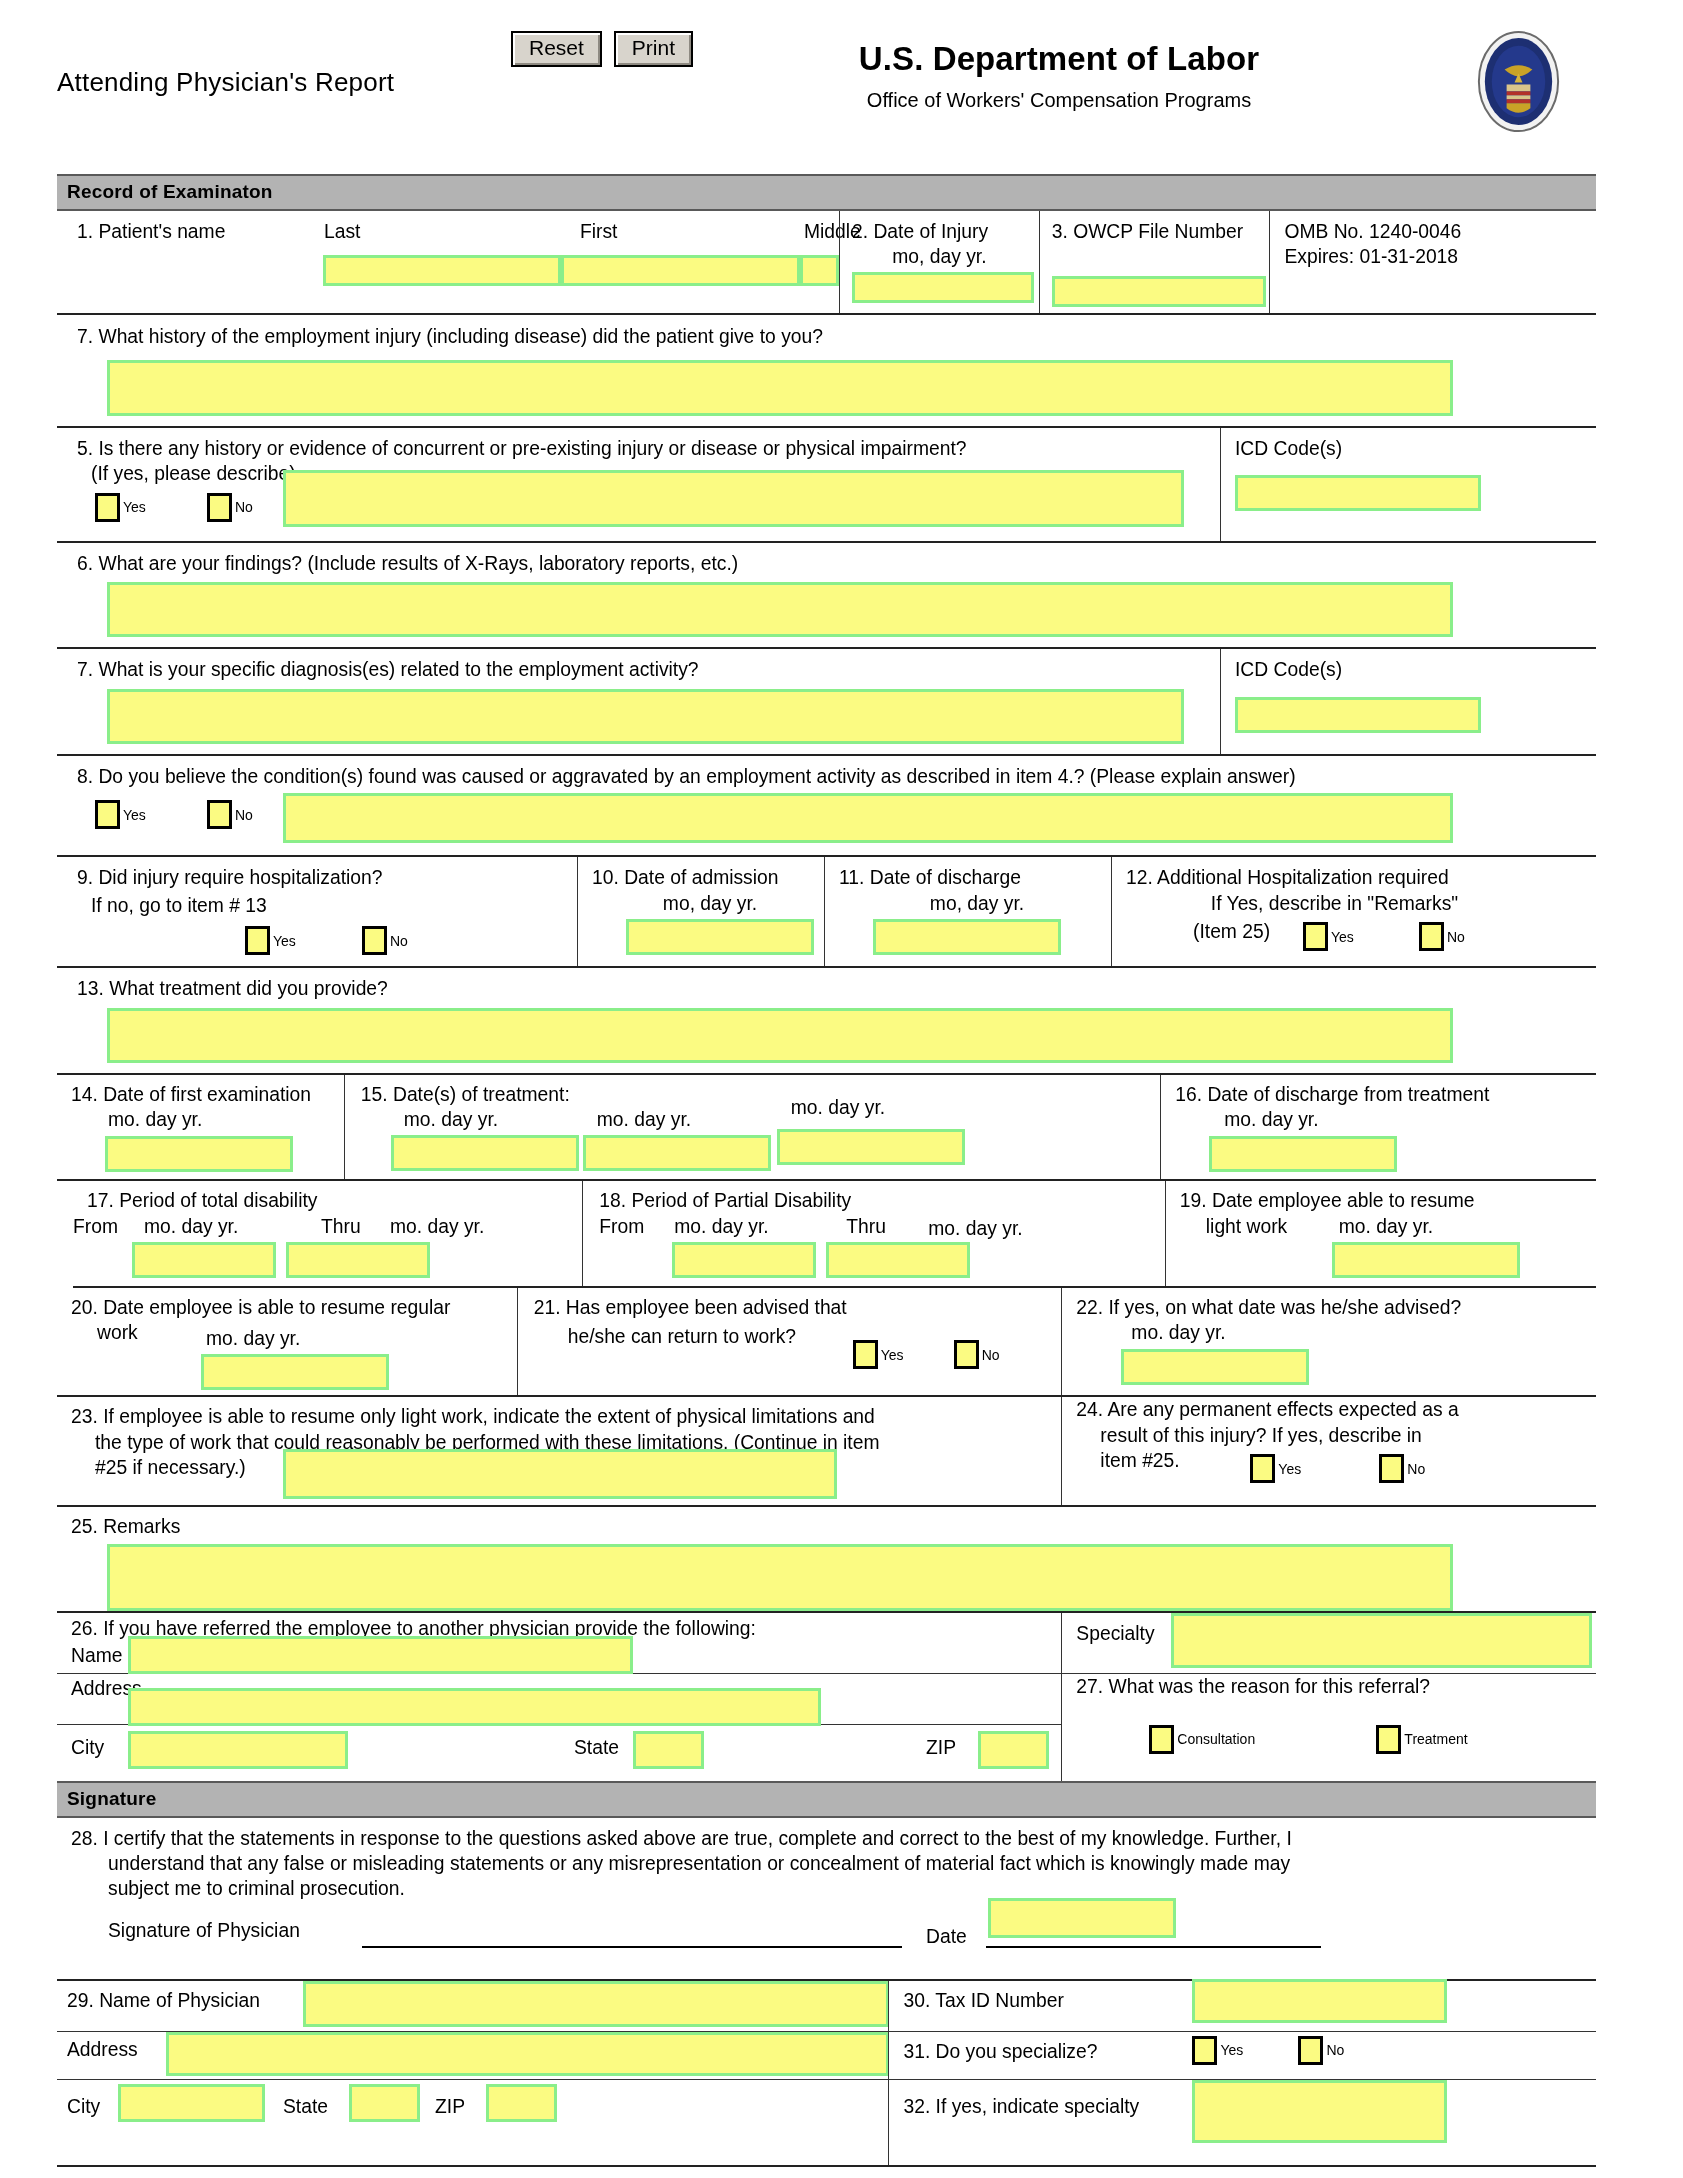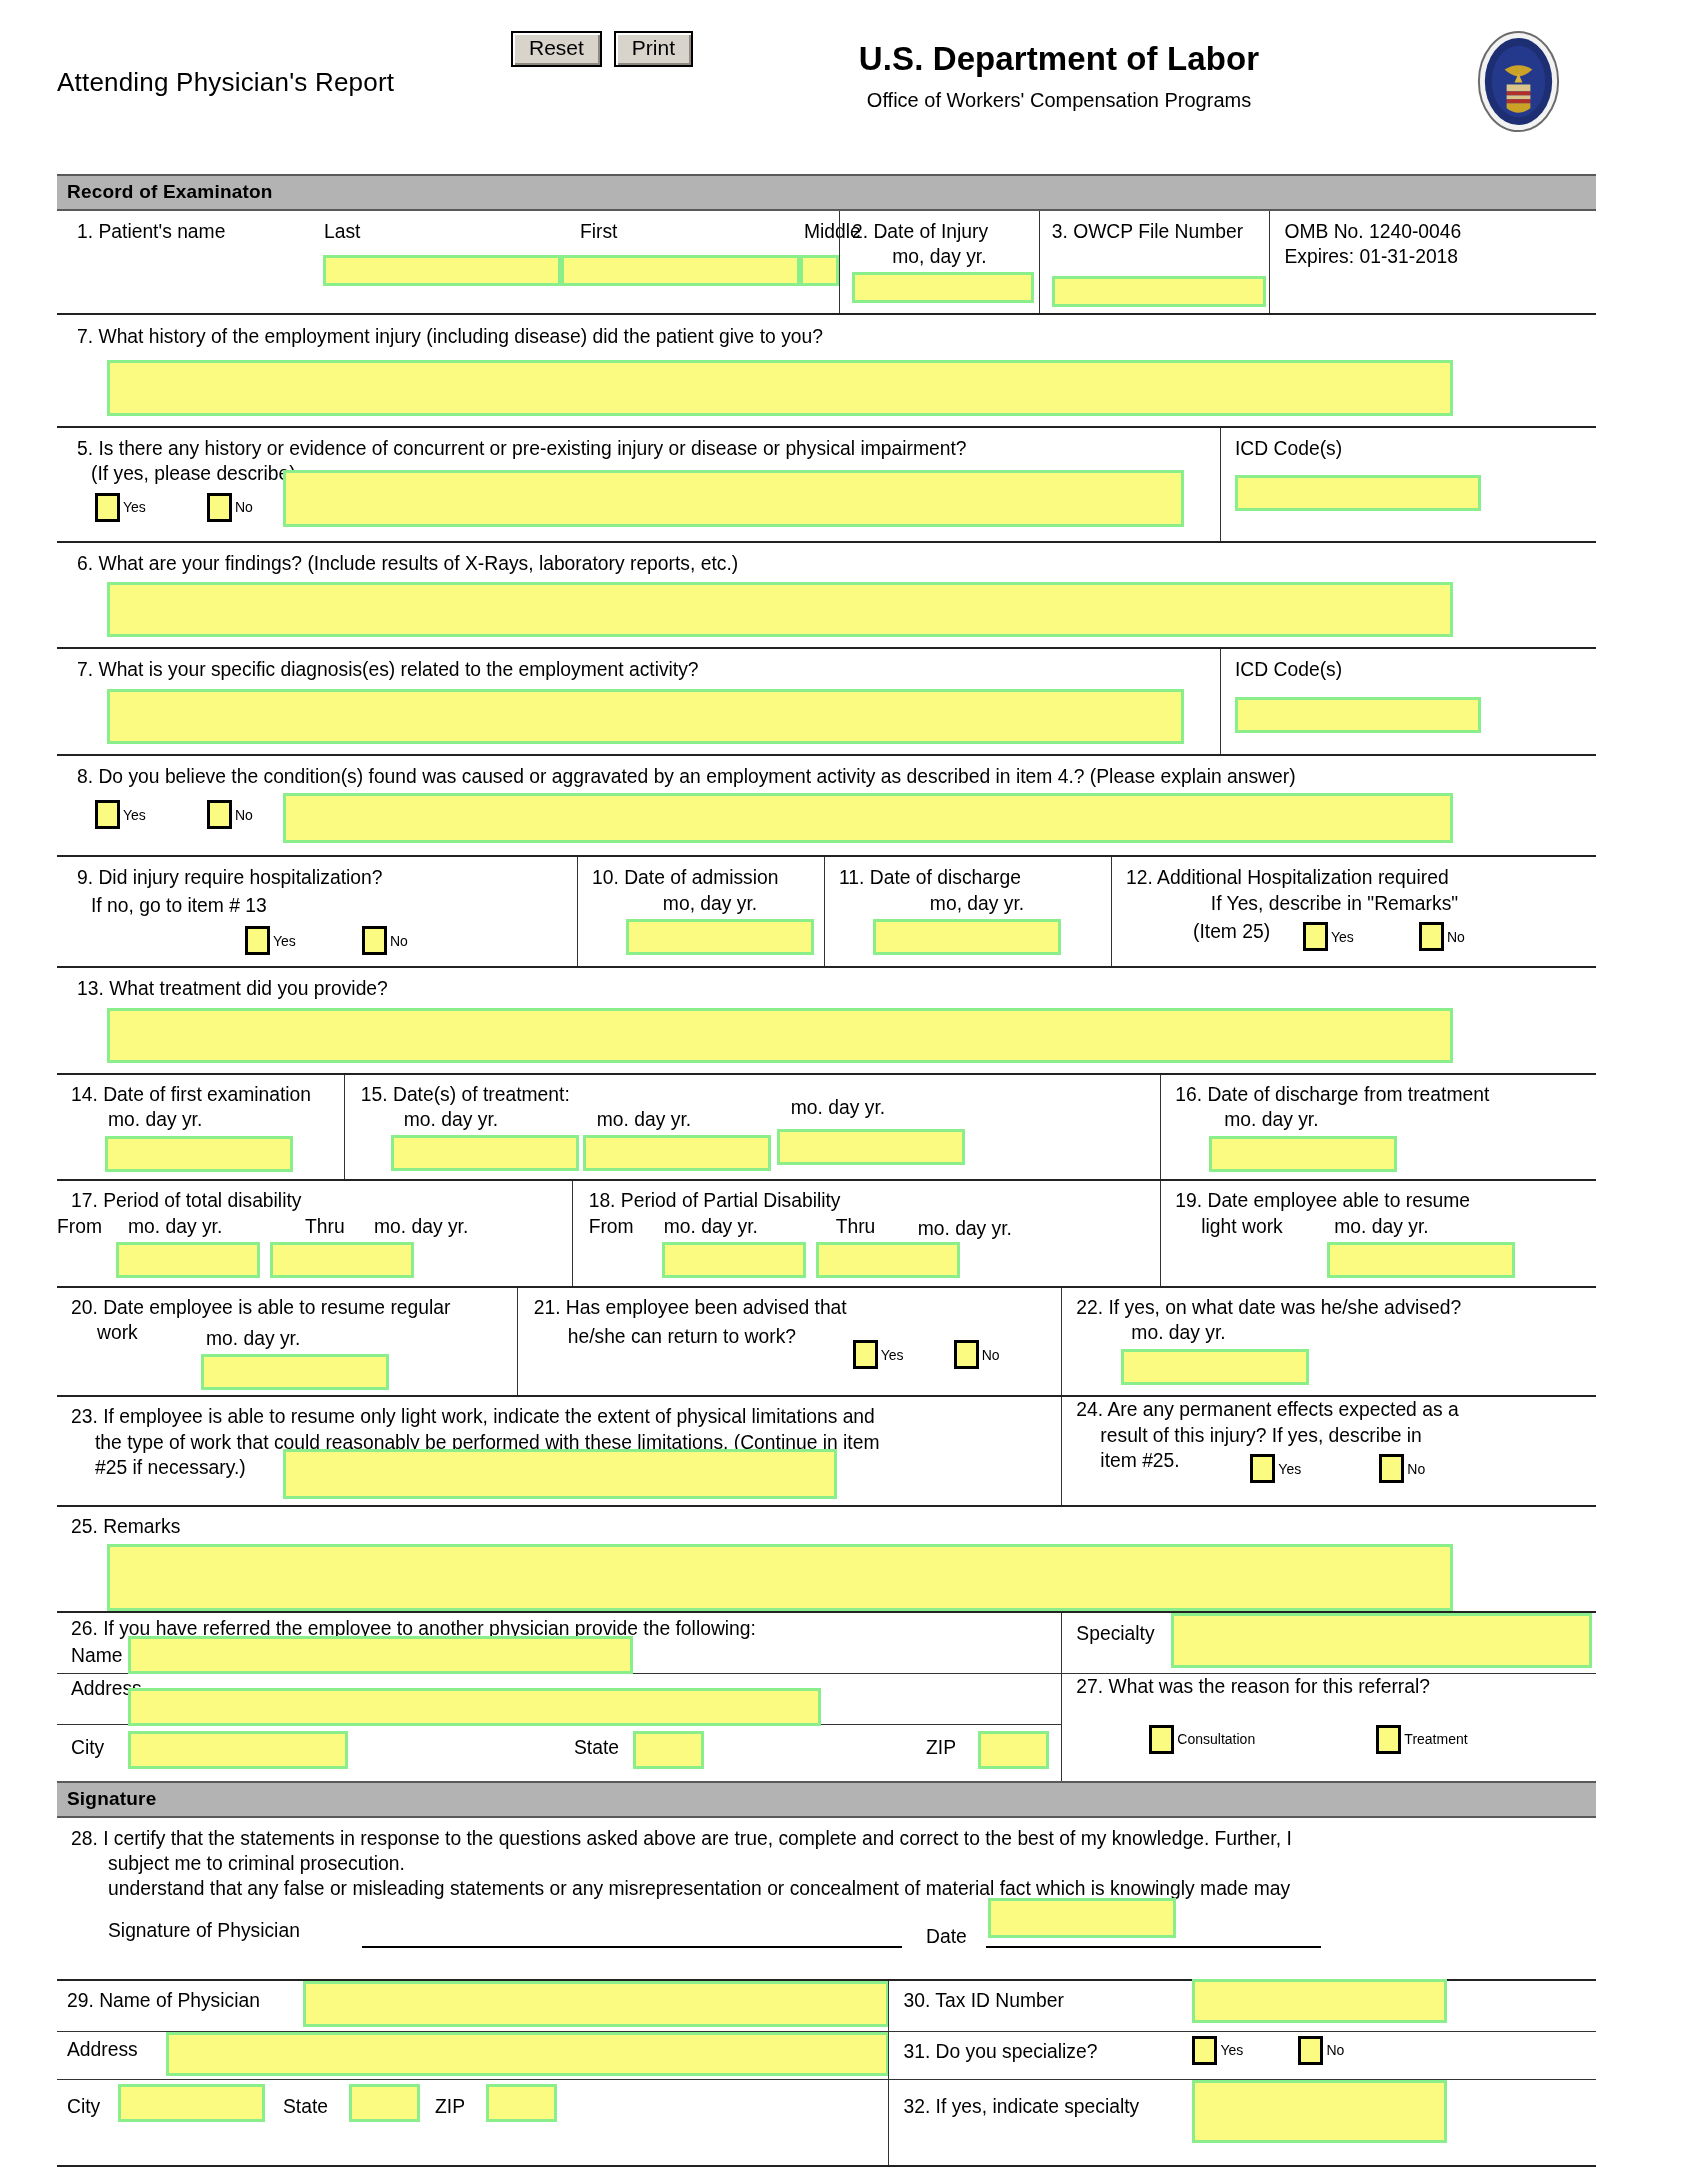--- a/index.html
+++ b/index.html
@@ -300,21 +300,21 @@
 
     <div class="cell vline" style="width:436px;padding:7px 0 4px;">
       <div class="lbl" style="padding-left:14px;">16. Date of discharge from treatment</div>
       <div class="lbl" style="padding-left:63px;">mo.   day   yr.</div>
       <div style="padding-left:48px;margin-top:3px;">
         <span class="fld" style="width:188px;height:36px;"></span>
       </div>
     </div>
   </div>
 
-  <div class="cols" style="border-bottom:2.5px solid #222;">
+  <div class="cols" style="border-bottom:2.5px solid #222;margin-left:16px;">
     <div class="cell" style="width:515px;padding:7px 0 4px;">
       <div class="lbl" style="padding-left:14px;">17. Period of total disability</div>
       <div style="position:relative;height:28px;">
         <span class="lbl" style="position:absolute;left:0;top:0;">From</span>
         <span class="lbl" style="position:absolute;left:71px;top:0;">mo.   day   yr.</span>
         <span class="lbl" style="position:absolute;left:248px;top:0;">Thru</span>
         <span class="lbl" style="position:absolute;left:317px;top:0;">mo.   day   yr.</span>
       </div>
       <div style="position:relative;height:40px;">
         <span class="fld" style="position:absolute;left:59px;top:0;width:144px;height:36px;"></span>
@@ -456,22 +456,22 @@
           <span class="t">Treatment</span>
         </span>
       </div>
     </div>
   </div>
 
   <div class="bar">Signature</div>
 
   <div class="row" style="padding:8px 0 0;border-bottom:2.5px solid #222;">
     <div class="lbl" style="padding-left:14px;">28. I certify that the statements in response to the questions asked above are true, complete and correct to the best of my knowledge. Further, I</div>
+    <div class="lbl" style="padding-left:51px;">understand that any false or misleading statements or any misrepresentation or concealment of material fact which is knowingly made may</div>
     <div class="lbl" style="padding-left:51px;">subject me to criminal prosecution.</div>
-    <div class="lbl" style="padding-left:51px;">understand that any false or misleading statements or any misrepresentation or concealment of material fact which is knowingly made may</div>
     <div style="position:relative;height:69px;margin-top:8px;">
       <span class="lbl" style="position:absolute;left:51px;top:8px;">Signature of Physician</span>
       <span class="sigline" style="position:absolute;left:305px;top:36px;width:540px;height:2px;"></span>
       <span class="lbl" style="position:absolute;left:869px;top:14px;">Date</span>
       <span class="fld" style="position:absolute;left:931px;top:-12px;width:188px;height:40px;"></span>
       <span class="sigline" style="position:absolute;left:929px;top:36px;width:335px;height:2px;"></span>
     </div>
   </div>
 
   <div class="cols" style="border-bottom:1.5px solid #333;">

